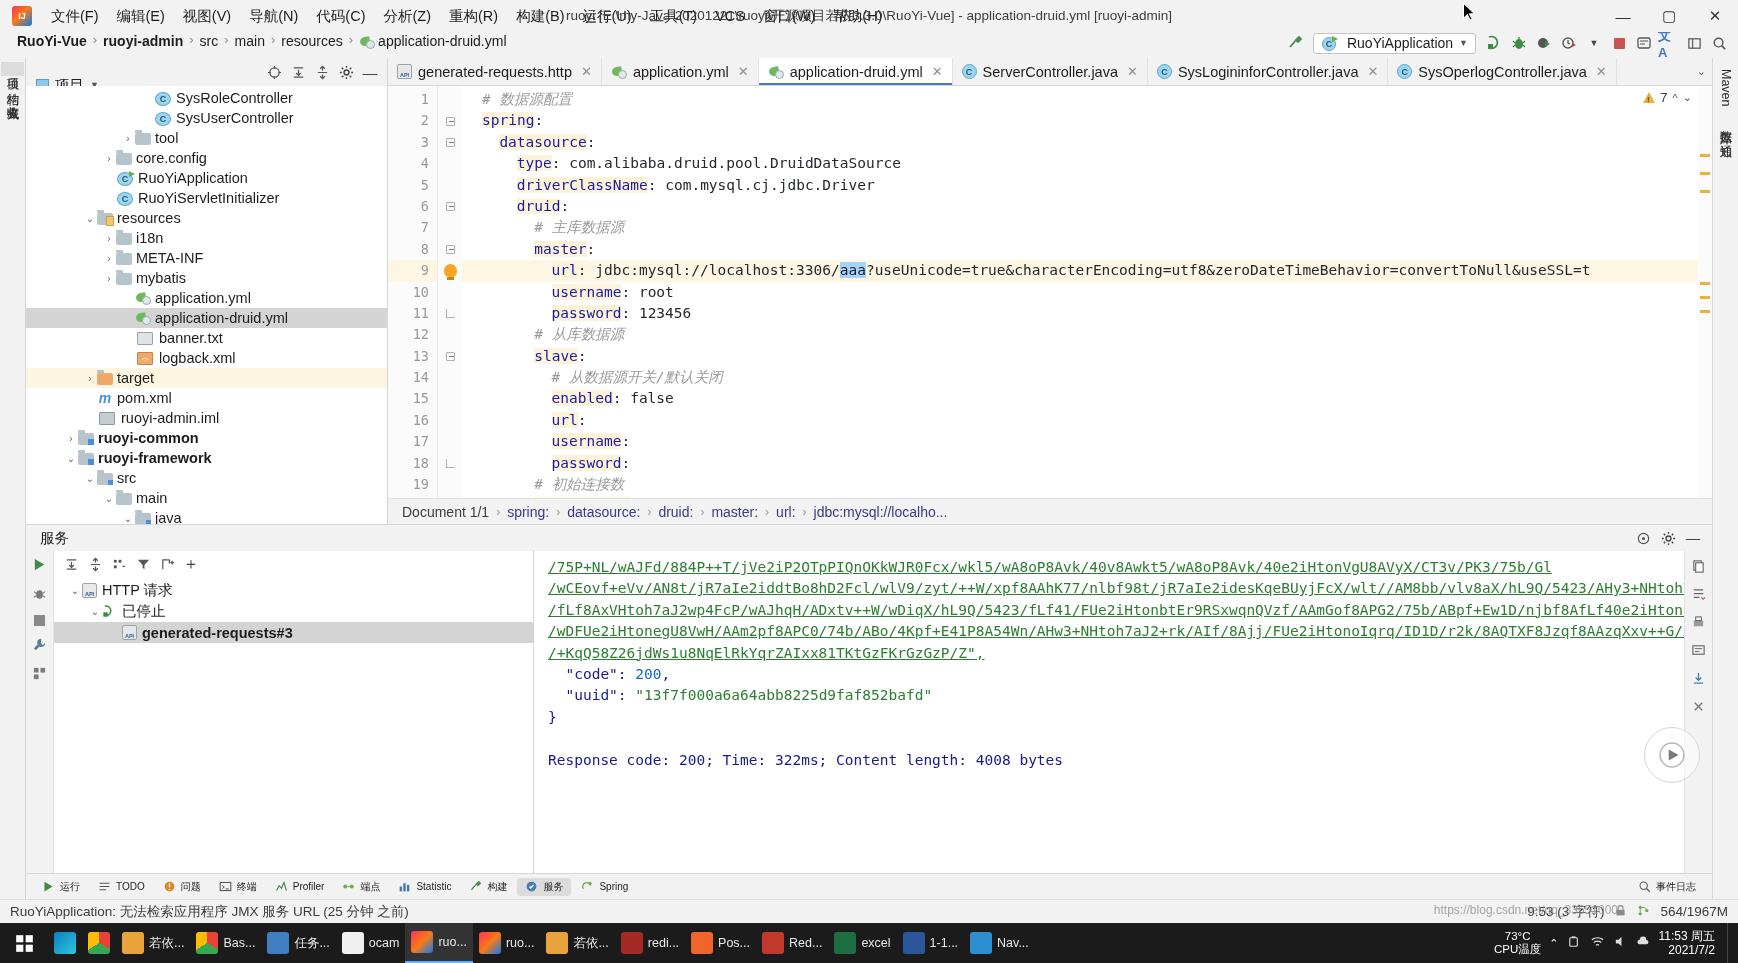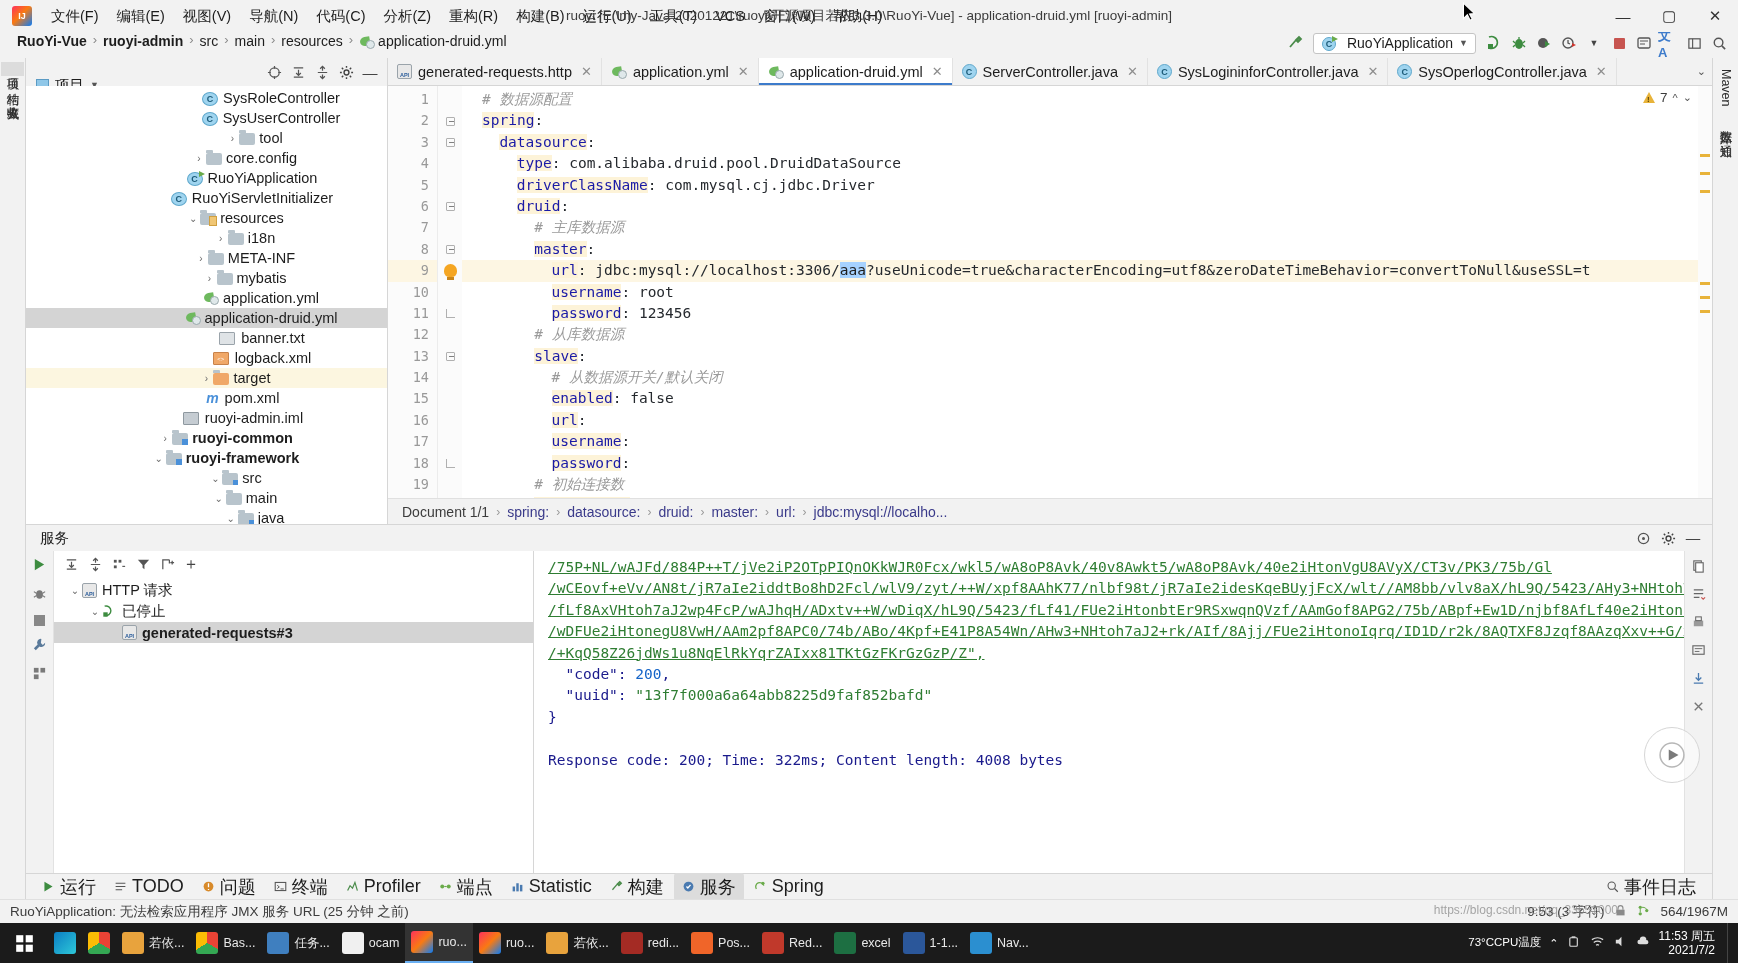--- a/index.html
+++ b/index.html
@@ -52,21 +52,21 @@
   .topsplit { height:466px; display:flex; flex:0 0 466px; min-height:0; }
 
   
   .proj { width:362px; flex:0 0 362px; display:flex; flex-direction:column; background:#fff;
      border-right:1px solid #d6d6d6; min-width:0; }
   .proj-head { height:28px; display:flex; align-items:center; padding:0 6px 0 10px; background:#f2f2f2; flex:0 0 28px;}
   .proj-title { display:flex; align-items:center; gap:6px; font-size:14.5px;margin-top:26px; }
   .sq-icon { width:13px; height:13px; background:#8fc7e8; border:1px solid #5b9bc4; }
   .proj-head-icons { margin-left:auto; display:flex; align-items:center; gap:2px; }
   .proj-tree { flex:1 1 auto; overflow:hidden; background:#fff; padding-top:2px; font-size:14.5px; }
-  .row { height:20px; display:flex; align-items:center; white-space:nowrap; cursor:default;justify-content:center; }
+  .row { height:20px; display:flex; align-items:center; white-space:nowrap; cursor:default; }
   .row.sel { background:#d4d4d4; }
   .row.target-hl { background:#fcf6e0; }
   .arrow { width:14px; text-align:center; color:#6b6b6b; font-size:10px; flex:0 0 14px; }
   .ic { width:16px; height:16px; margin-right:4px; flex:0 0 16px; position:relative; }
   .lbl { color:#1d1d1d; }
   .lbl.b { font-weight:bold; }
 
   
   .ic-class { border-radius:50%; background:#9fd4ef; border:1px solid #5fa8cc; width:14px;height:14px;margin:1px 5px 0 1px;}
   .ic-class:after { content:"C"; position:absolute; inset:0; font-size:9px; color:#1b5a78; display:flex;
@@ -173,39 +173,39 @@
   .cl { height:21.4px; line-height:21.4px; }
   .g { color:#2e7d32;text-decoration:underline; }
   .n { color:#1a1a8c; }
   .num { color:#1464c8; }
   .str { color:#2e7d32; }
   .conright { width:28px; flex:0 0 28px; background:#f2f2f2; display:flex; flex-direction:column;
      align-items:center; gap:10px; padding-top:8px; border-left:1px solid #e2e2e2;}
 
   
   .tooltabs { height:26px; background:#f2f2f2; display:flex; align-items:center; gap:2px; padding:0 8px;
-     flex:0 0 26px; border-top:1px solid #d6d6d6; font-size:18px;}
+     flex:0 0 26px; border-top:1px solid #d6d6d6; font-size:10px;}
   .tt { display:flex; align-items:center; gap:5px; padding:2px 8px; border-radius:3px; cursor:default; white-space:nowrap;}
   .tt.sel { background:#dcdcdc; }
   .tooltabs-right { margin-left:auto; display:flex; align-items:center; gap:6px; }
 
   
   .statusbar { height:24px; background:#f2f2f2; display:flex; align-items:center; padding:0 10px; flex:0 0 24px;
      font-size:13.5px; color:#3c3c3c; border-top:1px solid #e0e0e0;}
   .sb-right { margin-left:auto; display:flex; align-items:center; gap:10px; }
 
   
   .taskbar { height:40px; background:#1b1b1b; display:flex; align-items:center; flex:0 0 40px; color:#fff; font-size:13px;}
   .tb-start { width:48px; height:40px; display:flex; align-items:center; justify-content:center; }
   .tb-item { display:flex; align-items:center; gap:5px; height:40px; padding:0 6px; white-space:nowrap; cursor:default;}
   .tb-item.active { background:#333; border-bottom:2px solid #6ab0f3; }
   .tb-ico { width:22px; height:22px; border-radius:3px; flex:0 0 22px; position:relative;}
   .tb-lbl { font-size:12.5px; color:#e8e8e8; max-width:46px; overflow:hidden; text-overflow:ellipsis;}
   .tb-right { margin-left:auto; display:flex; align-items:center; gap:8px; padding-right:6px;}
-  .tb-temp { display:flex; align-items:center; line-height:1.15; font-size:11.5px;justify-content:space-between;}
+  .tb-temp { display:flex; flex-direction:column; align-items:center; line-height:1.15; font-size:11.5px;justify-content:space-between;}
   .tb-clock { display:flex; flex-direction:column; align-items:flex-end; line-height:1.2; font-size:12px; padding-right:4px;}
   .watermark { position:absolute; right:120px; bottom:46px; font-size:12px; color:#8a8a8a; opacity:.75; }
   .floatbtn { position:absolute; right:38px; bottom:180px; width:56px; height:56px; border-radius:50%;
      background:rgba(255,255,255,.55); border:1px solid #d6d6d6; display:flex; align-items:center; justify-content:center;}
 </style>
 </head>
 <body>
 
 <div class="ide">
 

